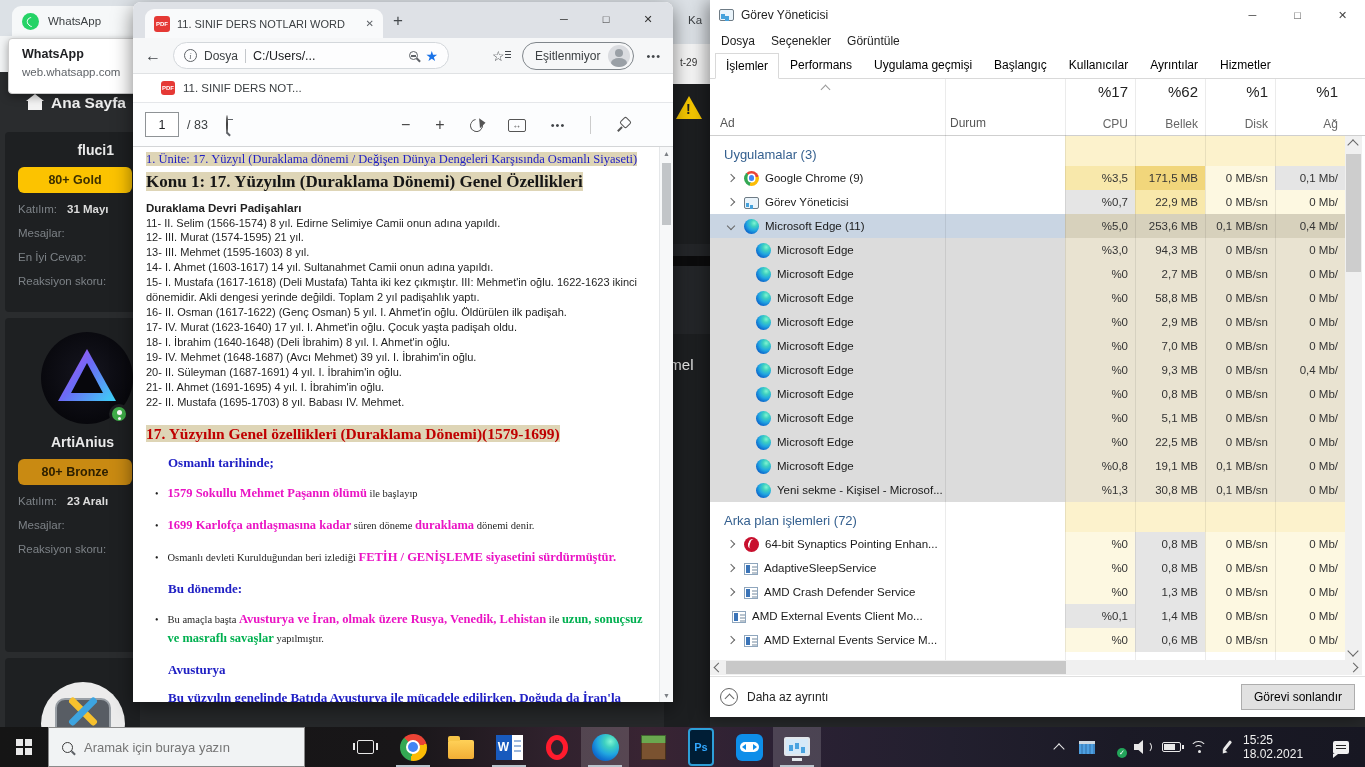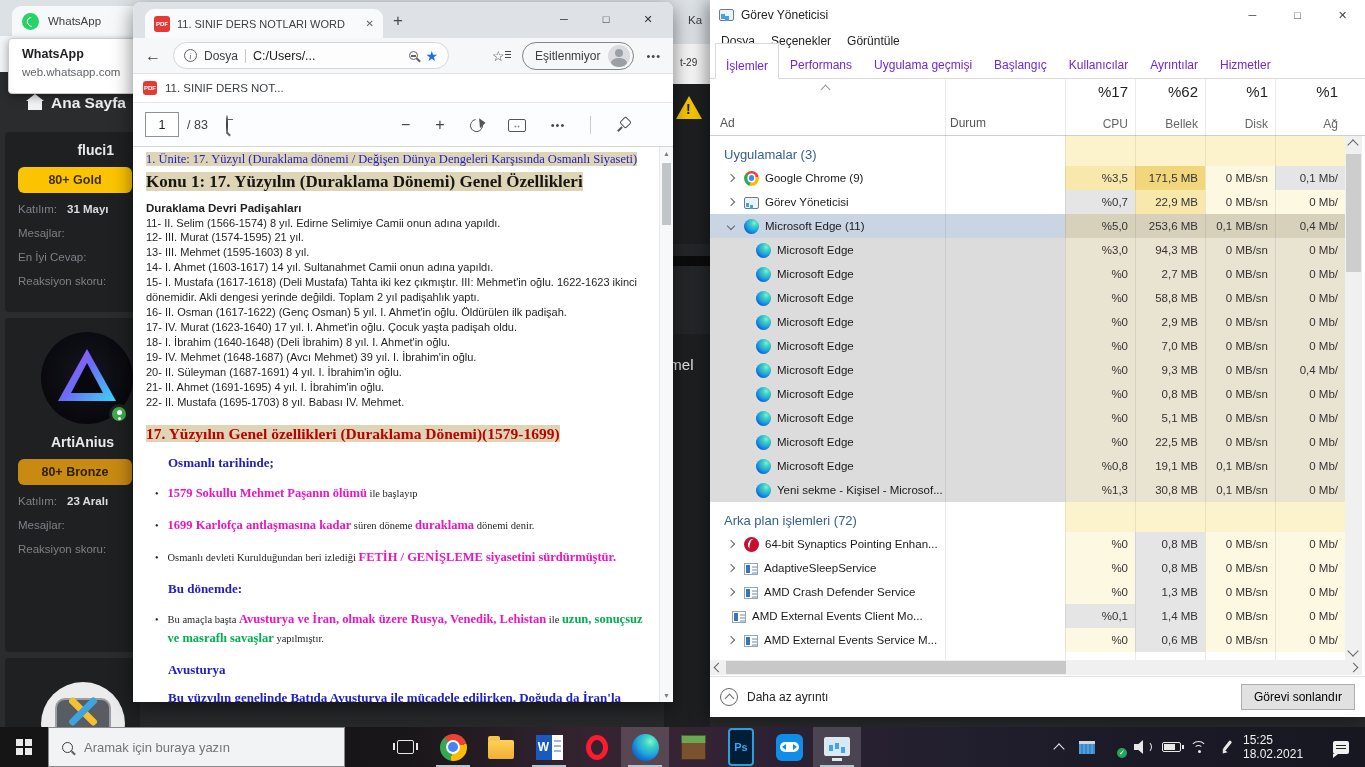--- a/index.html
+++ b/index.html
@@ -73,21 +73,21 @@
   .lens::after{content:"";position:absolute;width:5px;height:1.6px;background:#5f6368;transform:rotate(45deg);right:-4px;bottom:-2px}
   .fav-star{color:#1a73e8;font-size:14px}
   .e-right{margin-left:auto;display:flex;align-items:center;gap:12px}
   .collections{position:relative;width:18px;height:16px;color:#42464a;font-size:14px}
   .collections::after{content:"";position:absolute;right:-1px;top:3px;width:6px;height:1.5px;background:#42464a;box-shadow:0 3px 0 #42464a,0 6px 0 #42464a}
   .profile-pill{height:28px;border:1px solid #80868b;border-radius:15px;display:flex;align-items:center;gap:8px;padding:0 3px 0 12px;font-size:12px;color:#3c4043}
   .pp-avatar{width:22px;height:22px;border-radius:50%;background:#dadce0;position:relative;overflow:hidden}
   .pp-avatar::before{content:"";position:absolute;left:7px;top:4px;width:8px;height:8px;border-radius:50%;background:#9aa0a6}
   .pp-avatar::after{content:"";position:absolute;left:3px;top:13px;width:16px;height:10px;border-radius:50%;background:#9aa0a6}
   .dots{font-size:11px;color:#42464a;letter-spacing:1px}
-  .e-bookmarks{height:29px;background:#fff;border-bottom:1px solid #e8eaed;display:flex;align-items:center;gap:8px;padding:0 10px;font-size:11.5px;color:#3c4043}
+  .e-bookmarks{height:29px;background:#fff;border-bottom:1px solid #e8eaed;display:flex;align-items:center;gap:8px;padding:0 28px;font-size:11.5px;color:#3c4043}
   .e-pdfbar{position:relative;height:44px;background:#fcfdfe;border-bottom:1px solid #d4d6d8;box-shadow:0 1px 3px rgba(0,0,0,.07);display:flex;align-items:center;padding:0 12px}
   .page-input{width:34px;height:25px;border:1px solid #8f9396;background:#fff;text-align:center;font-size:12.5px;color:#202124;font-family:"Liberation Sans",sans-serif}
   .page-of{font-size:12.5px;color:#3c4043;margin:0 0 0 8px}
   .pdf-lens{margin-left:18px}
   .pdf-lens .lens{border-color:#444}
   .pdf-mid{position:absolute;left:268px;top:0;height:44px;display:flex;align-items:center;gap:25px;color:#444}
   .zminus{font-size:16px}
   .zplus{font-size:16px}
   .rotate{width:13px;height:13px;border:1.6px solid #555;border-radius:50%;border-top-color:transparent;position:relative;transform:rotate(35deg)}
   .rotate::after{content:"";position:absolute;right:-3px;top:-3px;border-left:5px solid transparent;border-right:5px solid transparent;border-bottom:6px solid #555;transform:rotate(50deg)}
@@ -122,21 +122,21 @@
   
   #tm{position:absolute;left:710px;top:0;width:655px;height:717px;background:#fff;box-shadow:-4px 2px 16px rgba(0,0,0,.4);z-index:2;color:#222}
   .tm-title{position:relative;height:30px;display:flex;align-items:center;gap:7px;padding:0 9px;font-size:12px}
   .tm-appico{width:15px;height:12px;border:1.5px solid #6e7b85;background:#eaf4fb;border-radius:2px;position:relative;flex:none}
   .tm-appico::after{content:"";position:absolute;left:1px;bottom:1px;width:4px;height:5px;background:#46a2dc;box-shadow:4px 2px 0 #46a2dc}
   .tm-ctrl{position:absolute;right:0;top:0;display:flex;height:30px}
   .tm-ctrl span{width:45px;display:flex;align-items:center;justify-content:center;font-size:11px;color:#444}
   .tm-menubar{height:22px;display:flex;align-items:center;padding:0 3px;font-size:12px}
   .tm-menu-item{padding:0 8px}
   .tm-tabs{height:27px;display:flex;align-items:flex-end;padding-left:5px;border-bottom:1px solid #d9d9d9;font-size:12px}
-  .tm-tab{padding:15px 10px 5px;border:1px solid transparent;color:#6d28d9}
+  .tm-tab{padding:5px 10px 5px;border:1px solid transparent;color:#000000}
   .tm-tab.active{background:#fff;border-color:#d9d9d9;border-bottom-color:#fff;margin-bottom:-1px}
   .tm-header{position:relative;height:57px;border-bottom:1px solid #cfcfcf}
   .hAd{position:absolute;left:10px;bottom:5px;font-size:12px;color:#555}
   .hDurum{position:absolute;left:240px;bottom:5px;font-size:12px;color:#555}
   .sortchev{position:absolute;left:112px;top:7px;width:7px;height:7px;border-left:1.4px solid #999;border-top:1.4px solid #999;transform:rotate(45deg)}
   .hval{position:absolute;top:0;height:57px;text-align:right;padding-right:7px}
   .hval .pct{font-size:15px;color:#222;margin-top:4px}
   .hval .lbl{font-size:12px;color:#666;position:absolute;right:7px;bottom:5px}
   .tm-seps{position:absolute;left:0;top:79px;width:635px;height:581px;pointer-events:none;z-index:5}
   .tm-seps i{position:absolute;top:0;bottom:0;width:1px;background:rgba(0,0,0,.08)}
@@ -188,21 +188,21 @@
   .end-task{margin-left:auto;padding:5px 12px;background:#e1e1e1;border:1px solid #adadad;font-size:12px;font-family:"Liberation Sans",sans-serif}
 
   
   #taskbar{position:absolute;left:0;top:727px;width:1365px;height:40px;z-index:6;display:flex;align-items:stretch;
     background:linear-gradient(90deg,#151515 0,#181618 400px,#31222e 560px,#392433 650px,#2b2134 780px,#221f2e 950px,#1b1a26 1120px,#171722 1365px)}
   .tb-slot{width:48px;display:flex;align-items:center;justify-content:center;position:relative;flex:none}
   .tb-underline{position:absolute;bottom:0;left:7px;right:7px;height:2px;background:#b9c4cc}
   .tb-active{background:rgba(255,255,255,.16)}
   .winlogo{display:grid;grid-template-columns:7px 7px;grid-template-rows:7px 7px;gap:1.5px}
   .winlogo i{background:#eaeaea}
-  .tb-search{width:297px;background:#f1f3f4;border:1px solid #8a8a8a;display:flex;align-items:center;gap:11px;padding:0 13px;flex:none}
+  .tb-search{width:257px;background:#f1f3f4;border:1px solid #8a8a8a;display:flex;align-items:center;gap:11px;padding:0 13px;flex:none}
   .tb-search .lens{border-color:#3b3b3b;width:11px;height:11px}
   .tb-search .lens::before{display:none}
   .tb-search input{border:0;background:transparent;outline:0;font-size:13px;color:#202124;width:230px;font-family:"Liberation Sans",sans-serif}
   .tb-spacer{width:36px;flex:none}
   .taskview{width:17px;height:14px;border:1.6px solid #e8e8e8;border-radius:2px;position:relative}
   .taskview::before{content:"";position:absolute;left:-5px;top:2px;width:2px;height:7px;background:#e8e8e8}
   .taskview::after{content:"";position:absolute;right:-5px;top:2px;width:2px;height:7px;background:#e8e8e8}
   .big-chrome{width:27px;height:27px;border-radius:50%;background:conic-gradient(from -45deg,#ea4335 0 33%,#fbbc05 33% 66%,#34a853 66% 100%);position:relative}
   .big-chrome::after{content:"";position:absolute;inset:30%;border-radius:50%;background:#4285f4;box-shadow:0 0 0 2px #fff}
   .folder{width:26px;height:19px;background:linear-gradient(180deg,#ffd158,#f2ae35);border-radius:2px;position:relative;margin-top:4px}

